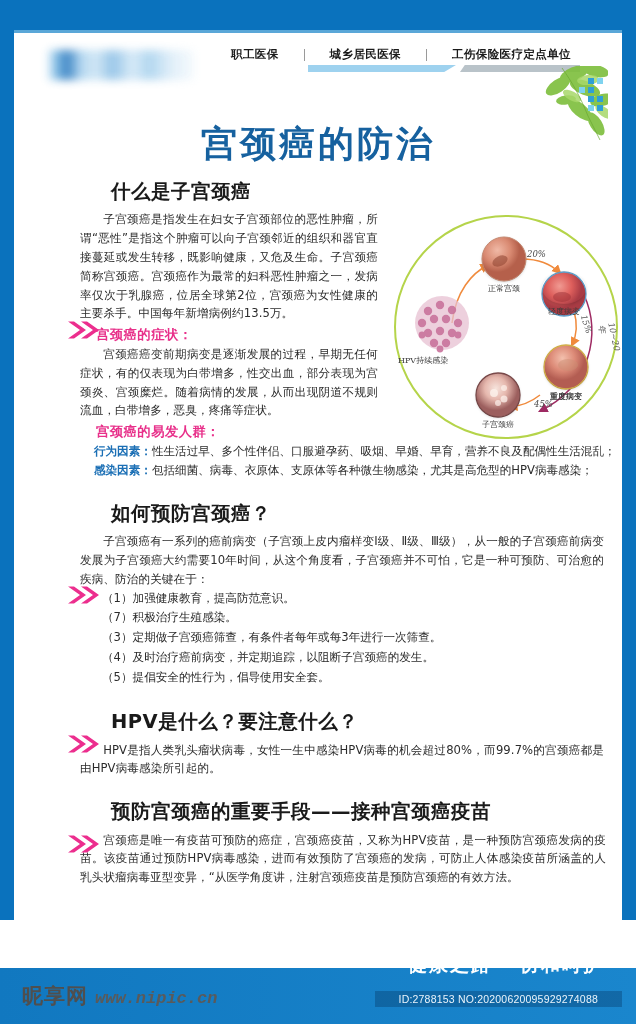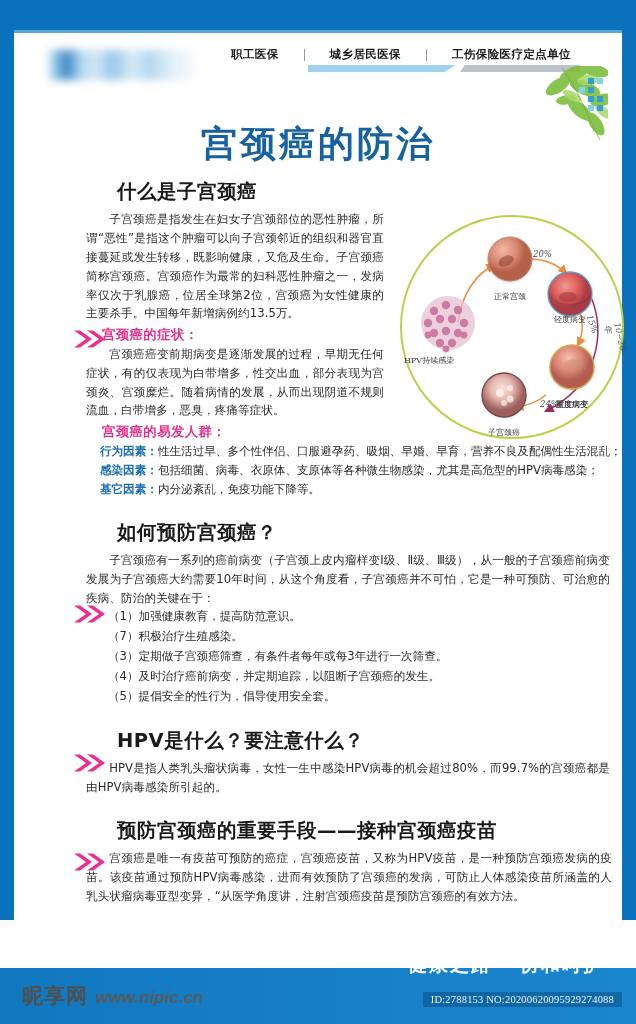--- a/index.html
+++ b/index.html
@@ -45,21 +45,21 @@
   .pix{position:absolute;width:6px;height:6px;background:#2f9fd6;}
   .pix.lt{background:#7fd3ef;}
 
   
   .title{
     position:absolute;left:0;right:0;top:120px;text-align:center;
     font-size:36px;font-weight:bold;color:#16619f;letter-spacing:3px;
   }
 
   
-  .content{position:absolute;left:26px;top:180px;width:608px;}
+  .content{position:absolute;left:20px;top:180px;width:608px;}
 
   .sec{position:relative;margin:0 0 0 0;}
   .sec-head{display:flex;align-items:center;gap:10px;padding-left:47px;margin-bottom:7px;}
   .chev{display:flex;align-items:center;position:absolute;left:47px;top:50%;transform:translateY(-50%);}
   .chev svg{display:block;}
   .sec-title{
     font-size:19.5px;font-weight:bold;color:#1a1a1a;letter-spacing:.5px;
     margin-left:44px;line-height:1.2;
   }
 
@@ -76,46 +76,46 @@
   }
   .fac{padding-left:60px;text-indent:1.2em;font-size:11.6px;line-height:1.62;color:#2b2b2b;}
   .fac .k{color:#1b6fb5;font-weight:bold;}
   .li{padding-left:82px;font-size:11.6px;line-height:1.72;color:#2b2b2b;}
 
   
   .diagram{position:absolute;right:10px;top:35px;width:224px;height:224px;}
   .d-ring{position:absolute;inset:0;border:2px solid #b5d44a;border-radius:50%;}
   .node{position:absolute;border-radius:50%;overflow:hidden;box-shadow:0 1px 3px rgba(0,0,0,.18);}
   .node .lbl{position:absolute;left:50%;transform:translateX(-50%);
-    font-size:8px;color:#3a3a3a;white-space:nowrap;top:100%;margin-top:10px;
+    font-size:8px;color:#3a3a3a;white-space:nowrap;top:100%;margin-top:2px;
     font-family:"DejaVu Serif","Liberation Serif",serif;}
   .pct{position:absolute;font-size:8.5px;color:#4a4a4a;
     font-family:"DejaVu Serif","Liberation Serif",serif;font-style:italic;}
   .hpv-lbl{position:absolute;font-size:8px;color:#3a3a3a;white-space:nowrap;
     font-family:"DejaVu Serif","Liberation Serif",serif;}
 
   
   .footer{position:absolute;left:0;bottom:0;width:636px;height:104px;overflow:hidden;}
   .f-base{position:absolute;left:0;bottom:0;width:636px;height:104px;background:#fff;}
   .f-wave-lt{position:absolute;left:0;bottom:0;width:636px;height:86px;background:#9fcdeb;
     clip-path:ellipse(112% 82% at 8% 118%);}
   .f-wave-dk{position:absolute;left:0;bottom:0;width:636px;height:78px;background:#1178c0;
     clip-path:ellipse(108% 86% at 6% 128%);}
   .f-wave-dk2{position:absolute;left:0;bottom:0;width:636px;height:56px;
     background:linear-gradient(90deg,#1178c0,#1a86cd);}
   .f-slogan{position:absolute;right:32px;bottom:46px;color:#fff;font-size:19px;
     font-weight:bold;letter-spacing:2px;display:flex;gap:28px;}
   .f-id{position:absolute;right:14px;bottom:17px;background:rgba(0,40,80,.30);
-    color:#eaf4fc;font-size:10.5px;padding:2px 8px;letter-spacing:.2px;
-    font-family:Liberation Serif, serif;}
+    color:#eaf4fc;font-size:10.5px;padding:2px 24px;letter-spacing:.2px;
+    font-family:Liberation Sans, sans-serif;}
   .wm{position:absolute;left:22px;bottom:14px;display:flex;align-items:baseline;gap:7px;}
   .wm-cn{font-size:21px;font-weight:bold;color:#4f4f4f;letter-spacing:1px;
     font-family:"DejaVu Sans","Liberation Sans",sans-serif;}
   .wm-url{font-size:17px;font-style:italic;font-weight:bold;color:#5a5a5a;
-    font-family:Liberation Sans, sans-serif;}
+    font-family:Liberation Mono, monospace;}
 </style>
 </head>
 <body>
 
 <div class="poster">
 
   <div class="frame-top"></div>
   <div class="frame-top-line"></div>
   <div class="frame-left"></div>
   <div class="frame-right"></div>
@@ -271,37 +271,34 @@
         </span>
         <span class="node" style="left:150px;top:130px;width:44px;height:44px;background:transparent;overflow:visible;font-weight:bold;">
           <span class="lbl">重度病变</span>
         </span>
         <span class="node" style="left:82px;top:158px;width:44px;height:44px;background:transparent;overflow:visible;">
           <span class="lbl">子宫颈癌</span>
         </span>
 
         <span class="pct" style="left:133px;top:34px;">20%</span>
         <span class="pct" style="left:183px;top:104px;transform:rotate(72deg);">15%</span>
-        <span class="pct" style="left:140px;top:184px;">24%</span>
+        <span class="pct" style="left:140px;top:184px;">45%</span>
         <span class="pct" style="left:200px;top:112px;transform:rotate(78deg);">10~20年</span>
       </div>
 
       <p class="body indent narrow">子宫颈癌是指发生在妇女子宫颈部位的恶性肿瘤，所谓“恶性”是指这个肿瘤可以向子宫颈邻近的组织和器官直接蔓延或发生转移，既影响健康，又危及生命。子宫颈癌简称宫颈癌。宫颈癌作为最常的妇科恶性肿瘤之一，发病率仅次于乳腺癌，位居全球第2位，宫颈癌为女性健康的主要杀手。中国每年新增病例约13.5万。</p>
       <div class="sub-head">宫颈癌的症状：</div>
       <p class="body indent narrow">宫颈癌癌变前期病变是逐渐发展的过程，早期无任何症状，有的仅表现为白带增多，性交出血，部分表现为宫颈炎、宫颈糜烂。随着病情的发展，从而出现阴道不规则流血，白带增多，恶臭，疼痛等症状。</p>
       <div class="sub-head">宫颈癌的易发人群：</div>
 
       <div class="fac">
         <span class="k">行为因素：</span><span>性生活过早、多个性伴侣、口服避孕药、吸烟、早婚、早育，营养不良及配偶性生活混乱；</span>
       </div>
       <div class="fac">
         <span class="k">感染因素：</span><span>包括细菌、病毒、衣原体、支原体等各种微生物感染，尤其是高危型的HPV病毒感染；</span>
-      </div>
-      <div class="fac">
-        <span class="k">基它因素：</span><span>内分泌紊乱，免疫功能下降等。</span>
       </div>
     </div>
 
     <div class="sec" style="margin-top:22px;">
       <div class="sec-head">
         <span class="chev">
           <svg width="34" height="19" viewBox="0 0 34 19">
             <path d="M1 1 L13 9.5 L1 18 L7 18 L19 9.5 L7 1 Z" fill="#ec2e8e"></path>
             <path d="M14 1 L26 9.5 L14 18 L20 18 L32 9.5 L20 1 Z" fill="#ec2e8e"></path>
           </svg>

